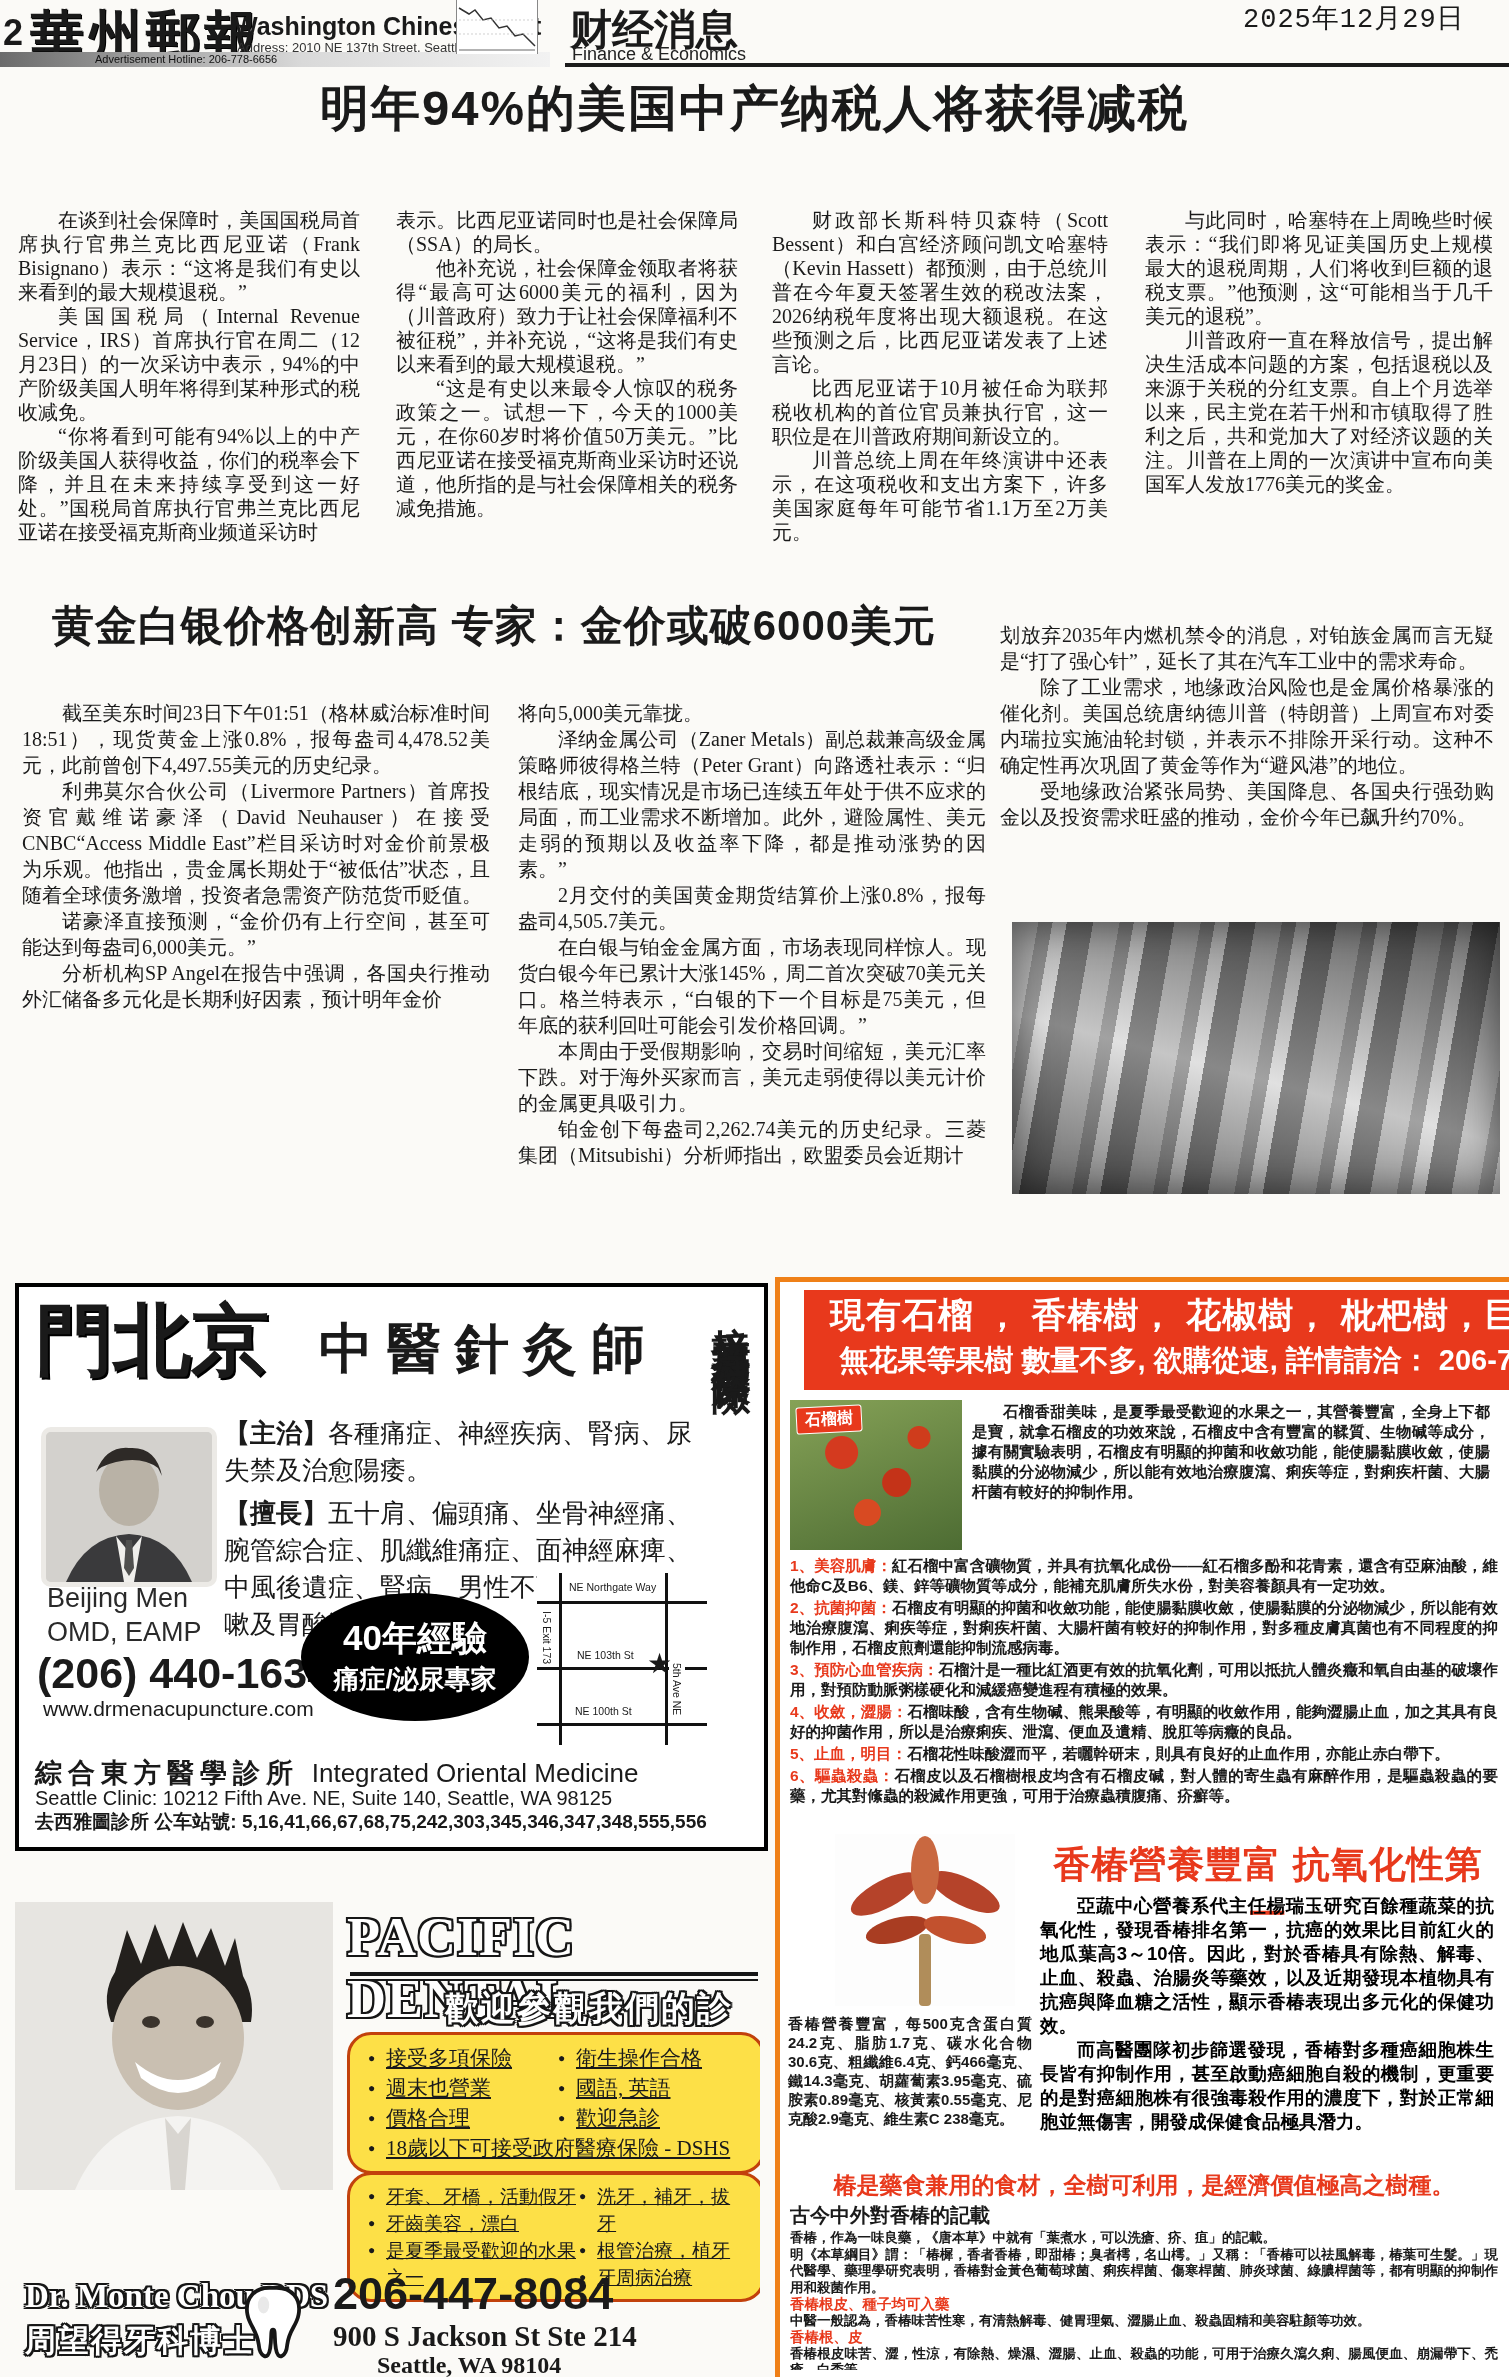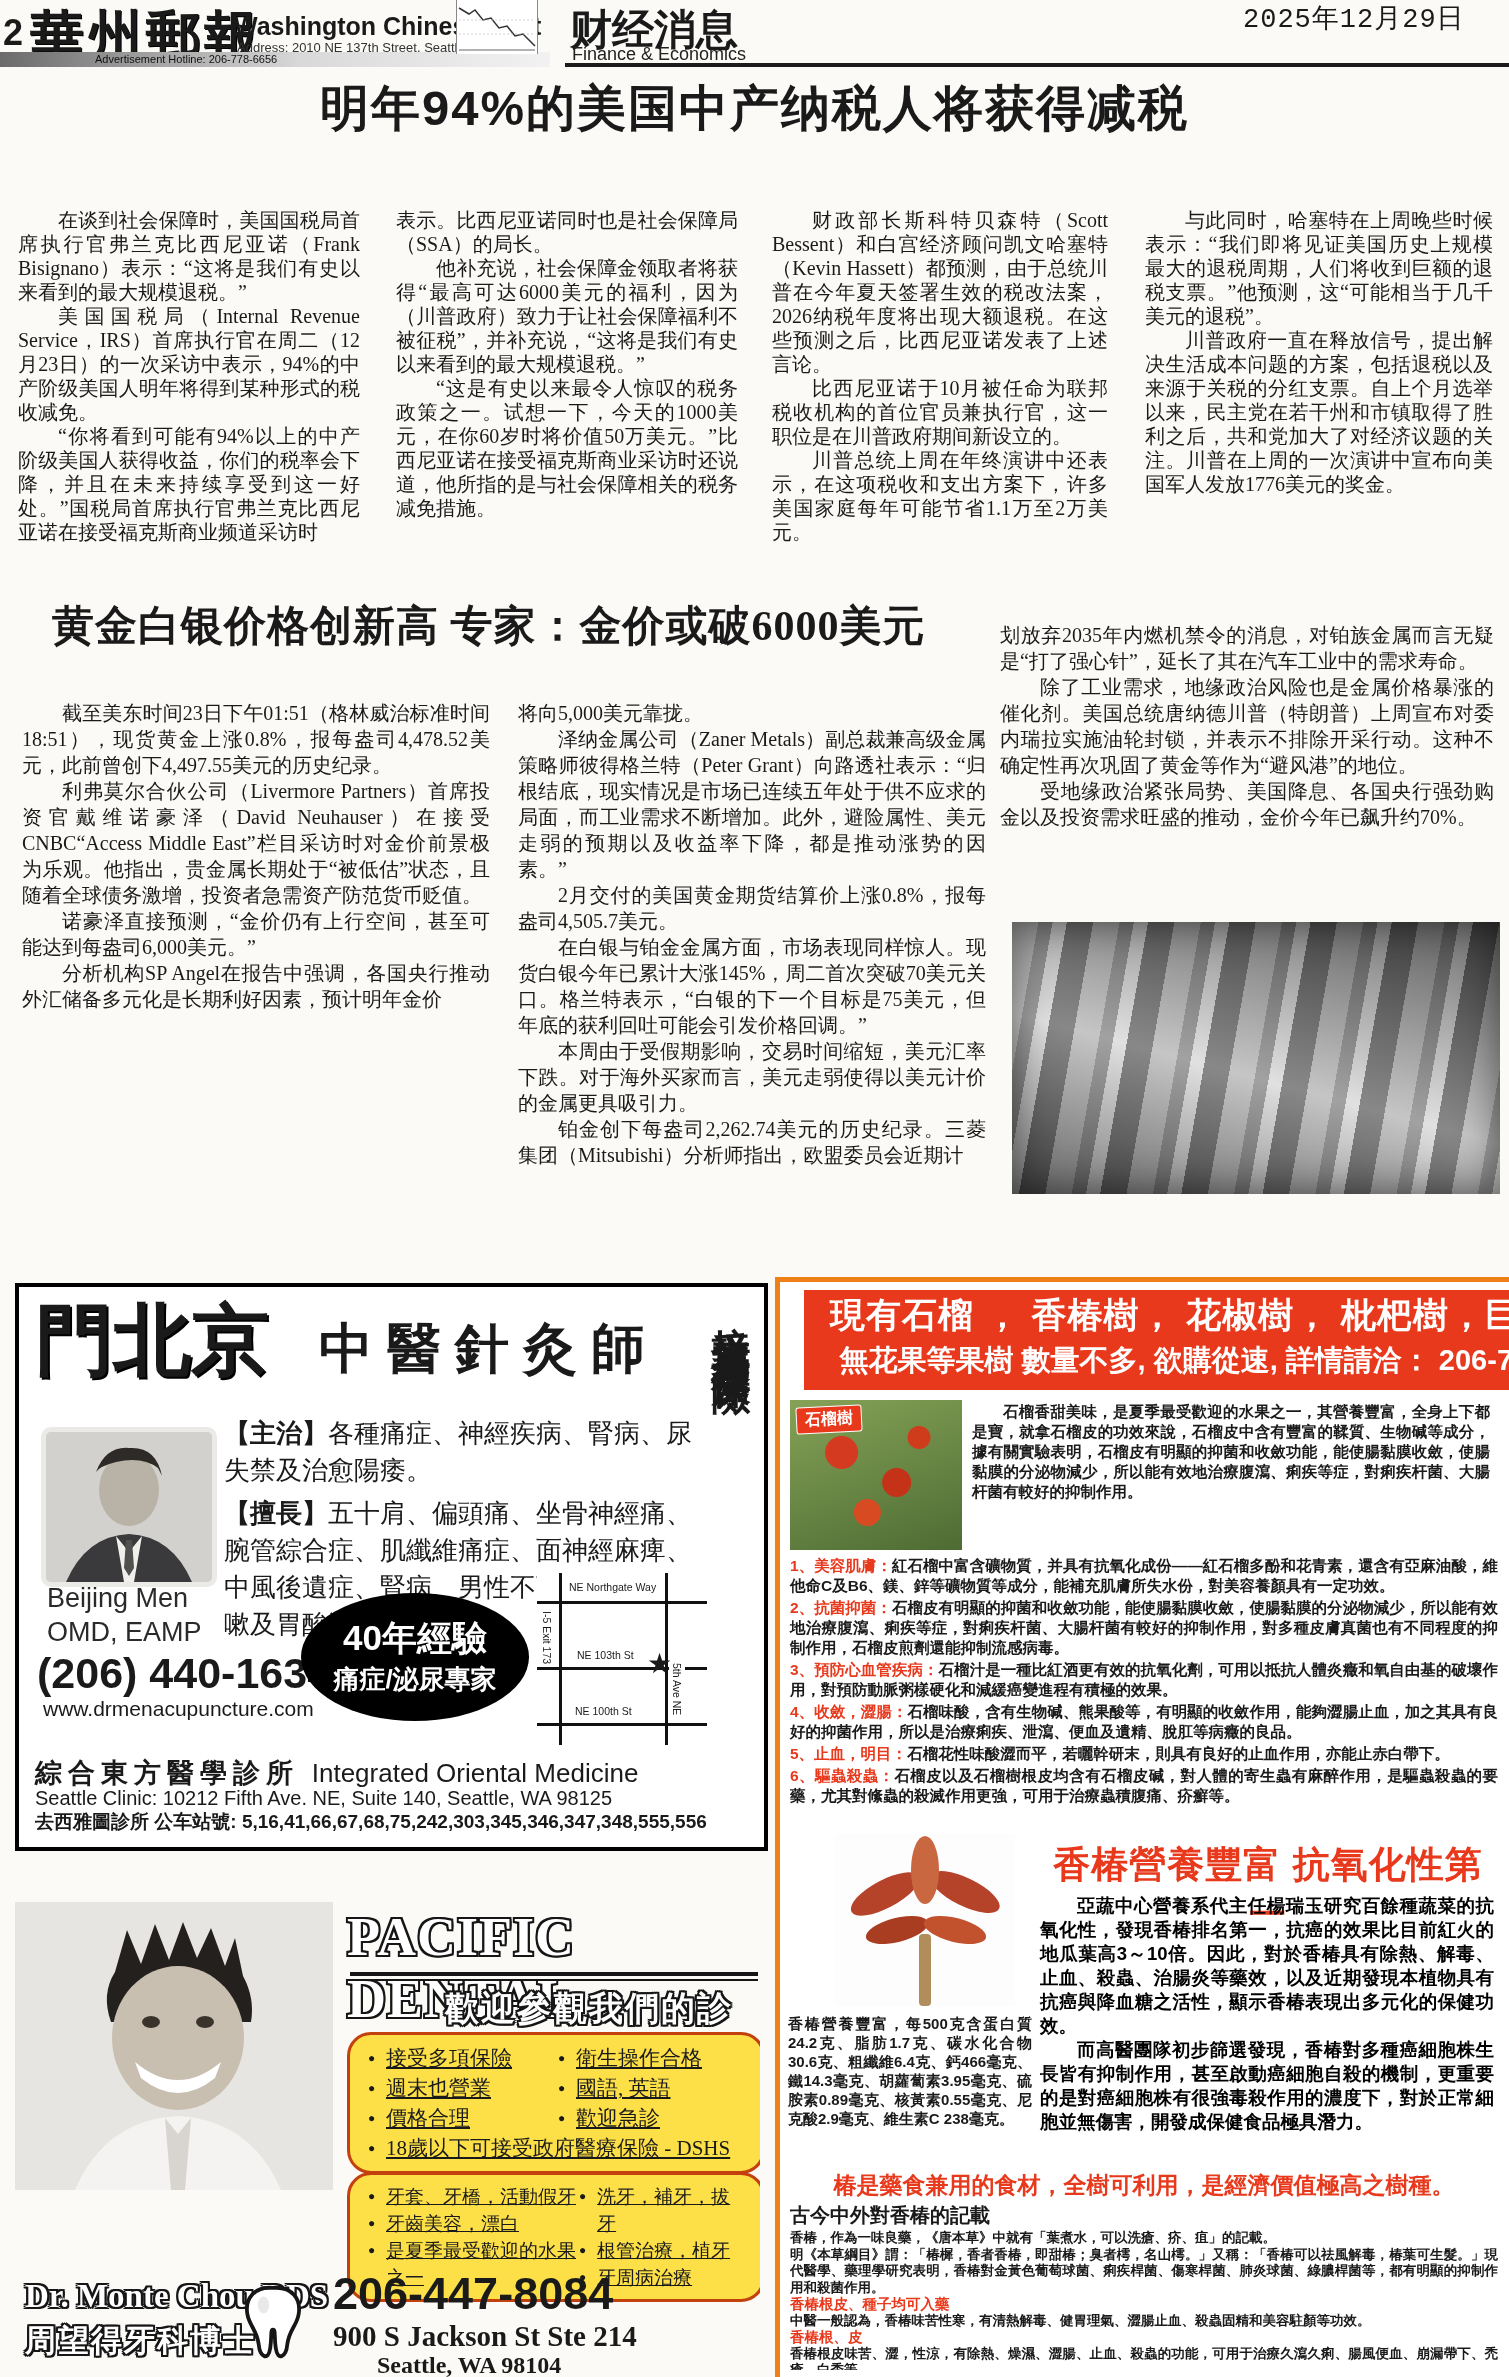--- a/index.html
+++ b/index.html
@@ -17,21 +17,21 @@
            height:15px;line-height:15px;padding-left:95px;}
   .section-cn{font-size:42px;font-weight:900;}
   .section-en{font-size:18px;color:#222;}
   .date{font-size:27px;letter-spacing:1px;}
   .rule{background:#1c1c1c;}
 
   
   .headline1{width:100%;text-align:center;font-size:49px;font-weight:900;letter-spacing:2px;
              font-family:"Liberation Sans","DejaVu Sans",sans-serif;}
   .headline2{font-size:42px;font-weight:900;letter-spacing:1px;
-             font-family:Liberation Serif, serif;}
+             font-family:Liberation Sans, sans-serif;}
   .art p{margin:0;text-align:justify;}
   .art .pp{text-indent:2em;}
   .a1{font-size:20px;line-height:24px;}
   .a2{font-size:20px;line-height:26px;}
 
   
   .goldphoto{background:
       linear-gradient(15deg,rgba(0,0,0,.45),rgba(255,255,255,.18) 45%,rgba(0,0,0,.5)),
       repeating-linear-gradient(100deg,#b9b9b9 0 26px,#8d8d8d 26px 40px,#dadada 40px 54px,#6e6e6e 54px 80px);
       box-shadow:inset 0 0 40px rgba(0,0,0,.5);}

